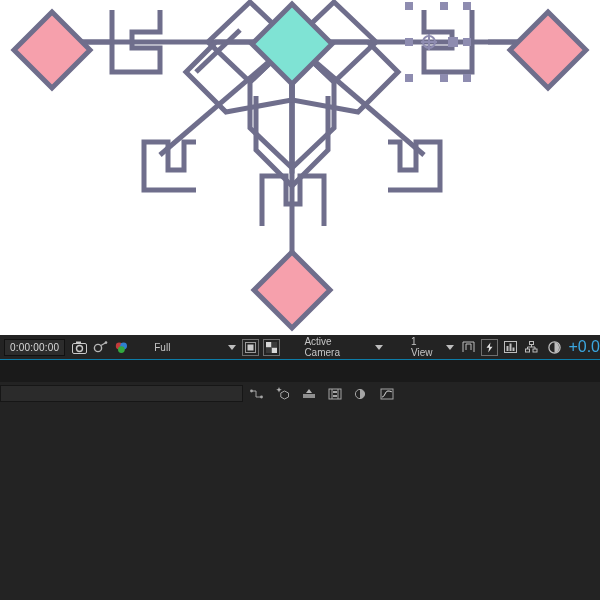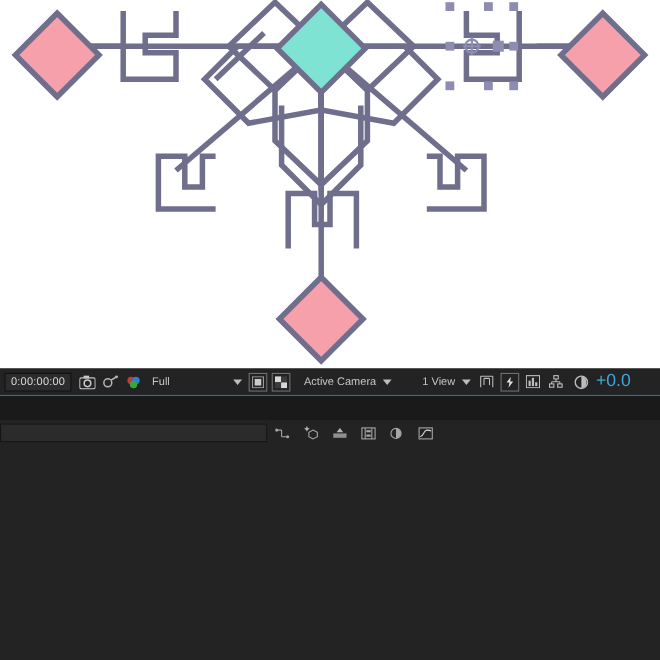--- a/index.html
+++ b/index.html
@@ -13,21 +13,21 @@
 
   
   .vtoolbar{position:absolute;left:0;top:335px;width:600px;height:25px;
             background:#232323;border-bottom:1px solid #0d7ca8;
             display:flex;align-items:center;box-sizing:border-box;}
   .tcode{background:#2c2c2c;border:1px solid #111;color:#d8d8d8;
          font-size:10px;padding:2px 5px;margin-left:4px;letter-spacing:.2px;}
   .tbicon{width:17px;height:17px;margin:0 2px;display:flex;align-items:center;
           justify-content:center;color:#b4b4b4;flex:0 0 auto;}
   .tbicon svg{display:block;}
-  .tbtn{display:flex;align-items:center;color:#c6c6c6;font-size:10px;margin-left:4px;}
+  .tbtn{display:flex;align-items:center;color:#c6c6c6;font-size:10px;margin-left:20px;}
   .tbtn .lbl{padding:0 2px;}
   .caret{width:0;height:0;border-left:4px solid transparent;border-right:4px solid transparent;
          border-top:5px solid #bdbdbd;margin:0 4px;}
   .framed{border:1px solid #6f6f6f;box-sizing:border-box;}
   .plusval{color:#3ba7e0;font-size:16px;margin-left:3px;}
 
   
   .gapstrip{position:absolute;left:0;top:360px;width:600px;height:22px;background:#1a1a1a;}
 
   
@@ -138,21 +138,21 @@
     </div>
     <div class="tbicon framed">
       <svg width="11" height="11" viewBox="0 0 11 11">
           <rect x="0" y="0" width="5.5" height="5.5" fill="#d8d8d8"></rect>
           <rect x="5.5" y="5.5" width="5.5" height="5.5" fill="#d8d8d8"></rect>
           <rect x="5.5" y="0" width="5.5" height="5.5" fill="#3a3a3a"></rect>
           <rect x="0" y="5.5" width="5.5" height="5.5" fill="#3a3a3a"></rect>
         </svg>
     </div>
 
-    <div class="tbtn" style="margin-left:8px;">
+    <div class="tbtn" style="margin-left:20px;">
       <span class="lbl">Active Camera</span>
       <span class="caret"></span>
     </div>
 
     <div class="tbtn" style="margin-left:22px;">
       <span class="lbl">1 View</span>
       <span class="caret"></span>
     </div>
 
     <div class="tbicon">

